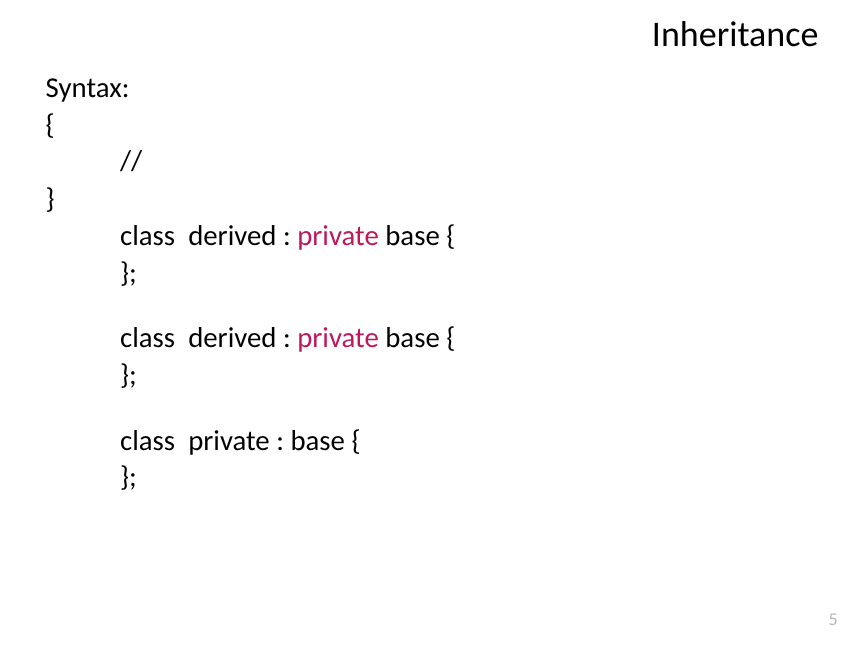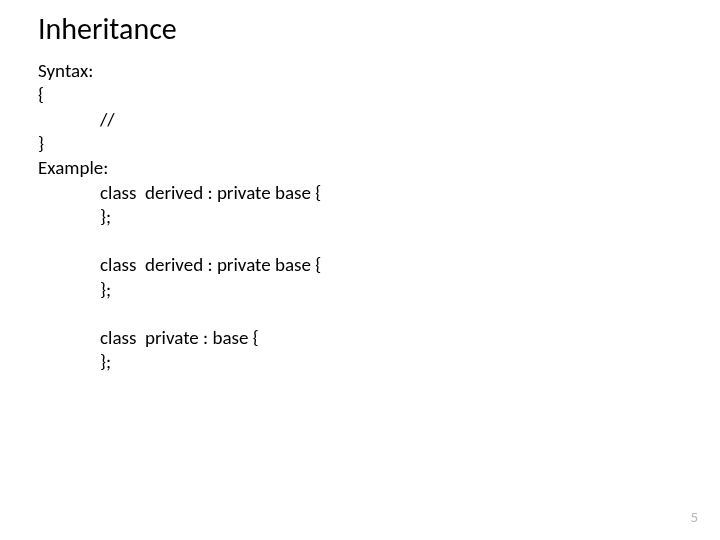--- a/index.html
+++ b/index.html
@@ -13,55 +13,54 @@
       overflow: hidden;
     }
     .slide {
       width: 100%;
       height: 100%;
       padding: 10px 38px 0 38px;
     }
     .title {
       font-size: 30px;
       font-weight: 400;
-      text-align: left;
+      text-align: right;
       margin-bottom: 12px;
     }
     .body-text {
-      font-size: 19px;
+      font-size: 24px;
       line-height: 1.28;
     }
     .indent1 {
       padding-left: 62px;
     }
     .line {
       white-space: pre;
     }
     .page-num {
       position: absolute;
       bottom: 14px;
       right: 22px;
       font-size: 15px;
       color: #b8b8b8;
     }
-    .keyword-red { color: #000000; }
+    .keyword-red { color: #be185d; }
     .spacer { height: 24px; }
   </style>
 </head>
 <body>
 
 <div class="slide">
   <h1 class="title">Inheritance</h1>
 
   <div class="body-text">
     <div class="line">Syntax:</div>
     <div class="line">{</div>
     <div class="line indent1">//</div>
     <div class="line">}</div>
-    <div class="line">Example:</div>
 
     <div class="line indent1"><span>class  derived : </span><span class="keyword-red">private</span><span> base {</span></div>
     <div class="line indent1">};</div>
 
     <div class="spacer"></div>
 
     <div class="line indent1"><span>class  derived : </span><span class="keyword-red">private</span><span> base {</span></div>
     <div class="line indent1">};</div>
 
     <div class="spacer"></div>

